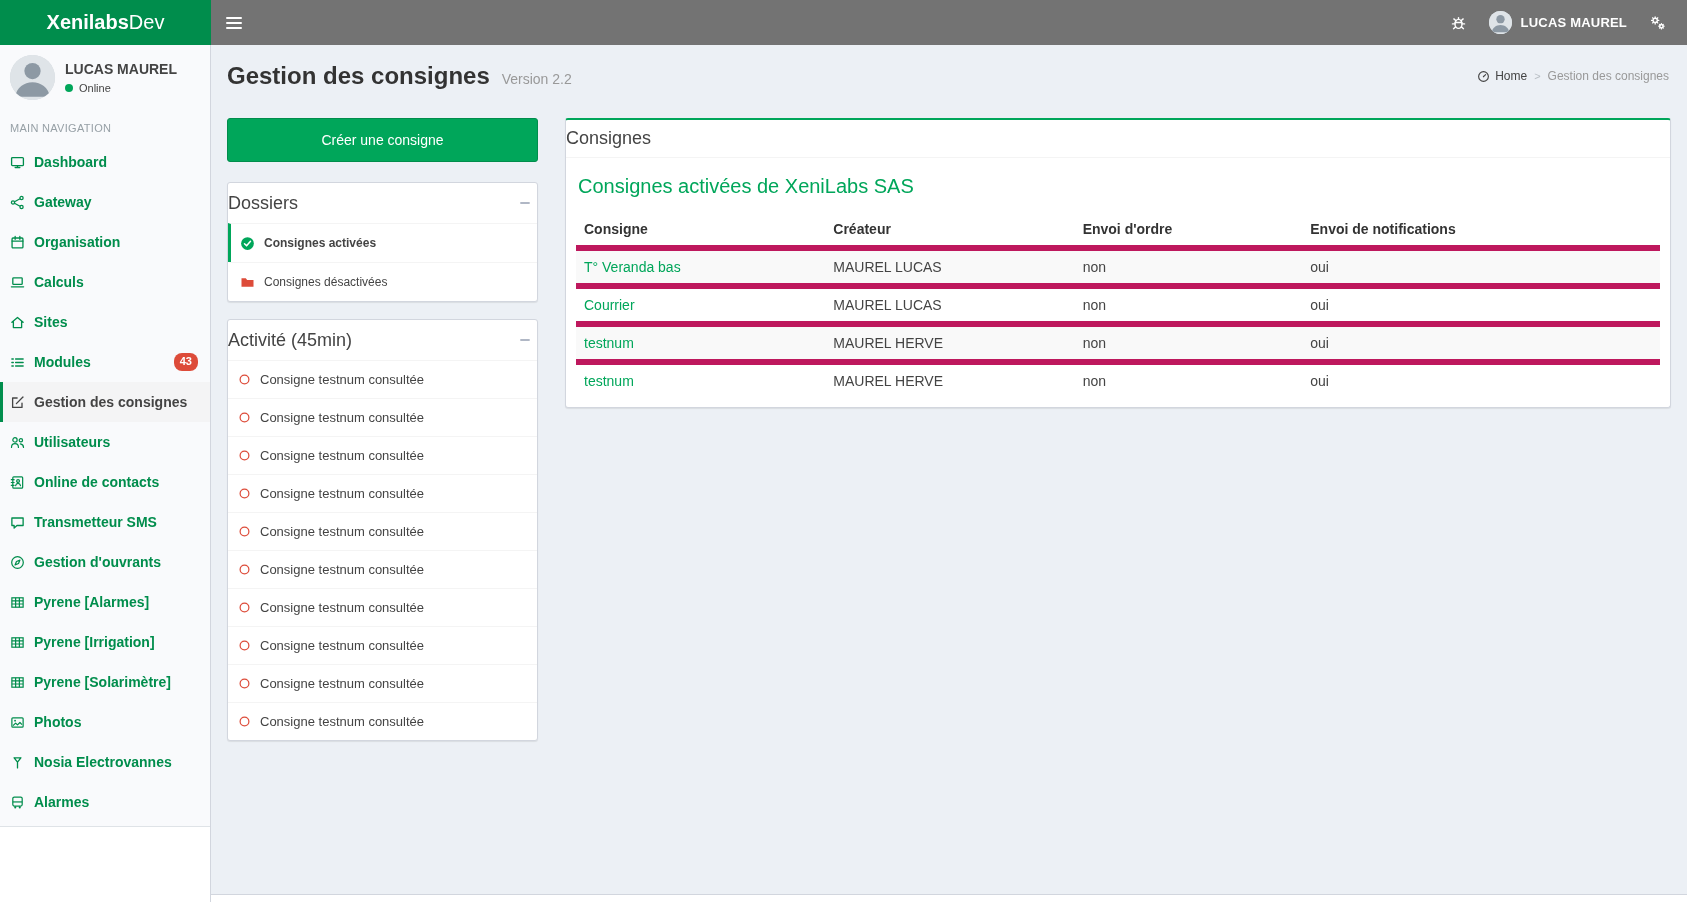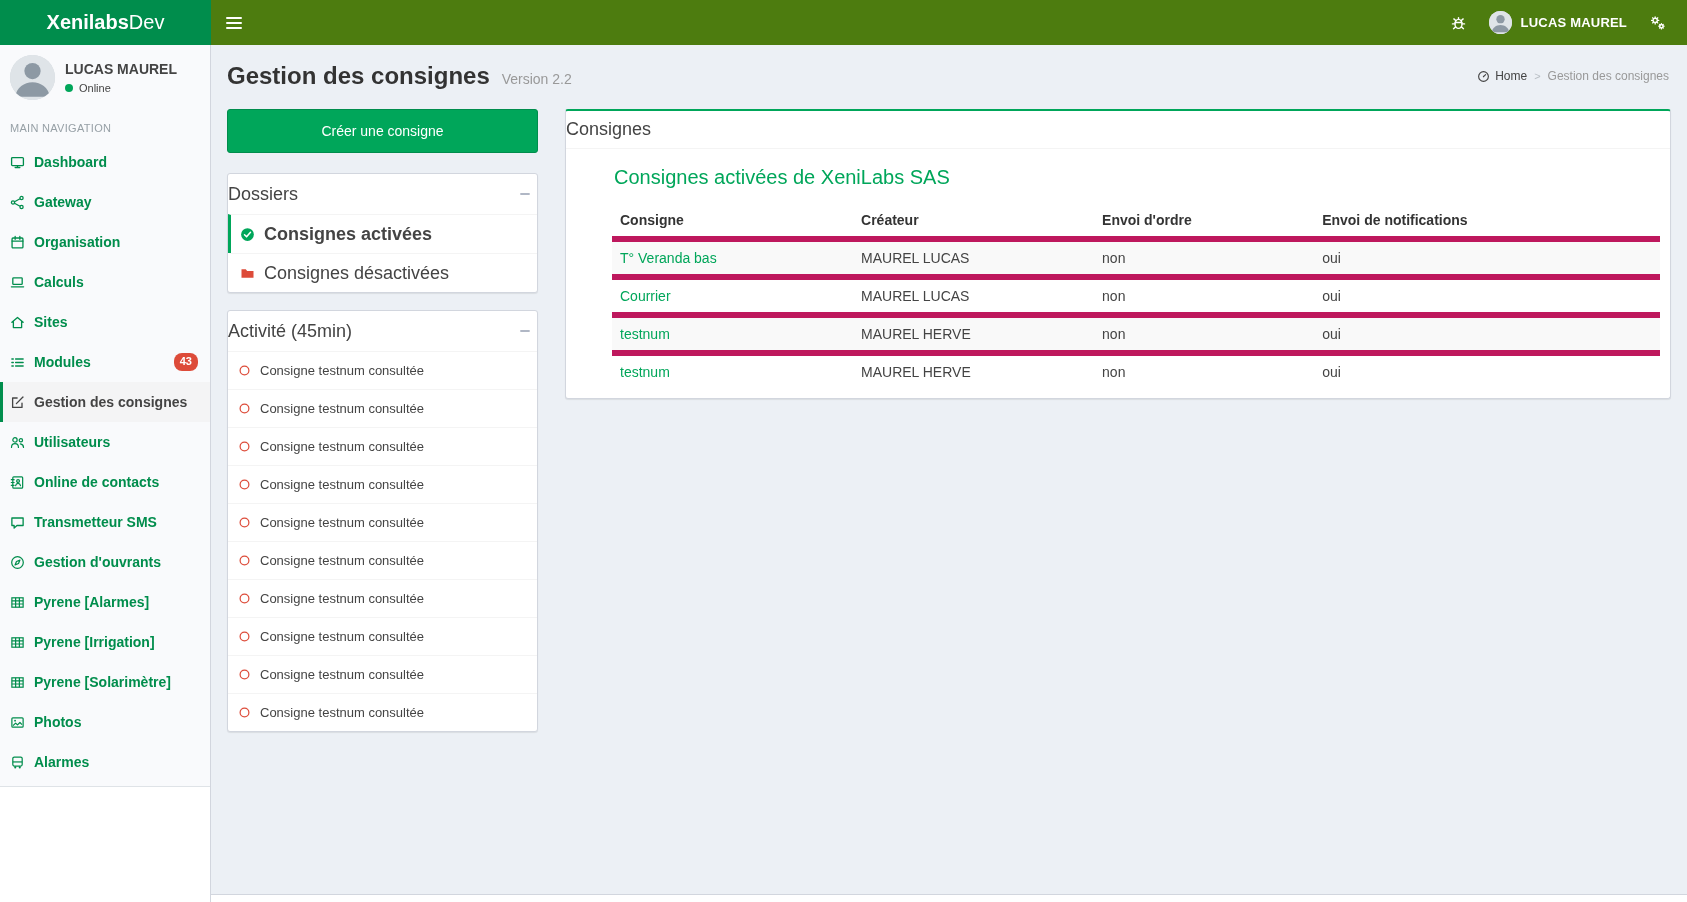--- a/index.html
+++ b/index.html
@@ -6,21 +6,21 @@
   html,body { width:1687px; height:902px; }
   body {
     font-family: "Liberation Sans", "DejaVu Sans", sans-serif;
     font-size: 14px; color: #444;
     background: #ecf0f5;
     overflow: hidden; position: relative;
   }
   a { cursor: pointer; text-decoration: none; }
 
   
-  .navbar { position: fixed; top:0; left:0; right:0; height:45px; background:#4d7c0f; display:flex; align-items:stretch; z-index:50; }
+  .navbar { position: fixed; top:0; left:0; right:0; height:45px; background:#737373; display:flex; align-items:stretch; z-index:50; }
   .brand { width:211px; display:flex; align-items:center; justify-content:center; color:#fff; font-size:20px; background:#008d4c; }
   .brand b { font-weight:700; }
   .brand .lt { font-weight:400; }
   .hamburger { width:46px; display:flex; flex-direction:column; align-items:center; justify-content:center; gap:3px; }
   .hamburger i { display:block; width:16px; height:2px; background:#fff; border-radius:1px; }
   .nav-right { margin-left:auto; display:flex; align-items:stretch; padding-right:10px; }
   .nav-icon-btn { width:40px; display:flex; align-items:center; justify-content:center; color:#fff; }
   .nav-icon-btn .icn { width:17px; height:17px; }
   .user-menu { display:flex; align-items:center; gap:9px; color:#fff; padding:0 10px; }
   .avatar-sm { width:23px; height:23px; border-radius:50%; overflow:hidden; background:#cfd6db; flex:0 0 23px; }
@@ -36,51 +36,51 @@
   .status .dot { width:8px; height:8px; border-radius:50%; background:#00a65a; }
   .nav-label { padding:12px 10px 8px; font-size:11px; color:#97a0a6; letter-spacing:.3px; }
   .menu { display:block; }
   .menu-item { display:flex; align-items:center; gap:9px; height:40px; padding:0 6px 0 7px; color:#008d4c; font-weight:700; font-size:14px; border-left:3px solid transparent; }
   .menu-item .icn { width:15px; height:15px; flex:0 0 15px; }
   .menu-item.active { background:#f4f4f5; color:#444; border-left-color:#008d4c; }
   .badge { margin-left:auto; margin-right:6px; background:#dd4b39; color:#fff; font-size:11px; font-weight:700; padding:2px 6px; border-radius:8px; line-height:1.2; }
 
   
   .wrapper { margin-left:211px; padding-top:45px; }
-  .content-header { position:relative; padding:17px 16px 19px; }
+  .content-header { position:relative; padding:17px 16px 28px; }
   .content-header h1 { display:inline; font-size:24px; font-weight:700; color:#333; }
   .content-header .version { font-size:14px; color:#999; margin-left:8px; }
   .breadcrumb { position:absolute; right:18px; top:24px; display:flex; align-items:center; gap:7px; font-size:12px; }
   .breadcrumb a { color:#444; display:flex; align-items:flex-end; gap:5px; }
   .breadcrumb .icn { width:13px; height:13px; }
   .breadcrumb .sep { color:#b8bec4; font-size:11px; }
   .breadcrumb .cur { color:#999; }
 
   .content { padding:0 16px 16px; display:flex; gap:27px; align-items:flex-start; }
   .col-left { flex:0 0 311px; width:311px; }
   .col-right { flex:1; min-width:0; }
 
   .btn-create { display:block; width:100%; height:44px; background:#00a65a; border:1px solid #008d4c; border-radius:3px; color:#fff; font-size:14px; font-family:inherit; cursor:pointer; margin-bottom:20px; }
 
   .box { background:#fff; border:1px solid #d2d6de; border-radius:3px; box-shadow:0 1px 1px rgba(0,0,0,.08); margin-bottom:17px; }
   .box-header { display:flex; align-items:center; justify-content:space-between; padding:8px 0; min-height:36px; }
   .box-title { font-size:18px; font-weight:400; color:#444; }
   .collapse-btn { background:none; border:none; width:24px; height:24px; cursor:pointer; color:#97a0b3; display:flex; align-items:center; justify-content:center; }
   .collapse-btn .icn { width:14px; height:14px; }
 
-  .folder-list .item { display:flex; align-items:center; gap:9px; height:39px; padding:0 10px 0 9px; border-top:1px solid #f4f4f4; border-left:3px solid transparent; color:#444; font-size:18px; }
+  .folder-list .item { display:flex; align-items:center; gap:9px; height:39px; padding:0 10px 0 9px; border-top:1px solid #f4f4f4; border-left:3px solid transparent; color:#444; font-size:12px; }
   .folder-list .item .icn { width:15px; height:15px; flex:0 0 15px; }
   .folder-list .item.active { border-left-color:#00a65a; font-weight:700; }
 
   .act-list .item { display:flex; align-items:center; gap:9px; height:38px; padding:0 10px; border-top:1px solid #f4f4f4; font-size:13px; color:#444; }
   .act-list .item .icn { width:13px; height:13px; flex:0 0 13px; }
 
   .box-consignes { border-top:2px solid #00a65a; margin-bottom:0; }
   .box-consignes .box-header { border-bottom:1px solid #f4f4f4; }
-  .box-body { padding:10px;margin-left:36px; }
+  .box-body { padding:10px; }
   .box-body h3 { color:#00a65a; font-size:20px; font-weight:400; margin:7px 2px 15px; }
 
   table.consignes-table { width:100%; border-collapse:collapse; }
   .consignes-table th { text-align:left; padding:8px; font-size:14px; font-weight:700; color:#333; border-bottom:1px solid #f4f4f4; }
   .consignes-table td { padding:8px; font-size:14px; color:#444; border-top:6px solid #be185d; }
   .consignes-table tbody tr:nth-child(odd) { background:#f9f9f9; }
   .consignes-table td a { color:#00a65a; }
   .consignes-table th:nth-child(1){ width:23%; } .consignes-table th:nth-child(2){ width:23%; }
   .consignes-table th:nth-child(3){ width:21%; } .consignes-table th:nth-child(4){ width:33%; }
 
@@ -304,20 +304,28 @@
         <span class="icn">
             <svg viewBox="0 0 16 16" fill="none" stroke="currentColor" stroke-width="1.3" stroke-linejoin="round">
               <rect x="2" y="3" width="12" height="10" rx="1"></rect>
               <circle cx="5.4" cy="6" r="1" fill="currentColor" stroke="none"></circle>
               <path d="M3.2 11.4l2.8-2.8 2 2 2.6-2.6 2.2 2.2"></path>
             </svg>
           </span>
         <span class="lbl">Photos</span>
       </a>
 
+      <a class="menu-item">
+        <span class="icn">
+            <svg viewBox="0 0 16 16" fill="none" stroke="currentColor" stroke-width="1.4" stroke-linecap="round">
+              <path d="M8 13.8V7.6M8 7.6 4.4 3M8 7.6 11.6 3M4.4 3h7.2"></path>
+            </svg>
+          </span>
+        <span class="lbl">Nosia Electrovannes</span>
+      </a>
 
       <a class="menu-item">
         <span class="icn">
             <svg viewBox="0 0 16 16" fill="none" stroke="currentColor" stroke-width="1.3">
               <rect x="3" y="2.2" width="10" height="9.6" rx="1.6"></rect>
               <path d="M3 7.4h10"></path>
               <circle cx="5.6" cy="13.2" r="1.1" fill="currentColor" stroke="none"></circle>
               <circle cx="10.4" cy="13.2" r="1.1" fill="currentColor" stroke="none"></circle>
             </svg>
           </span>

